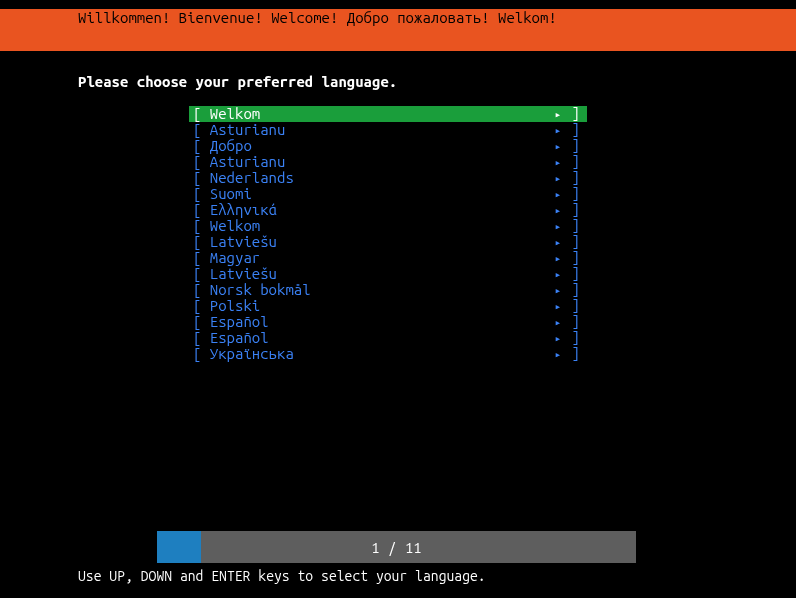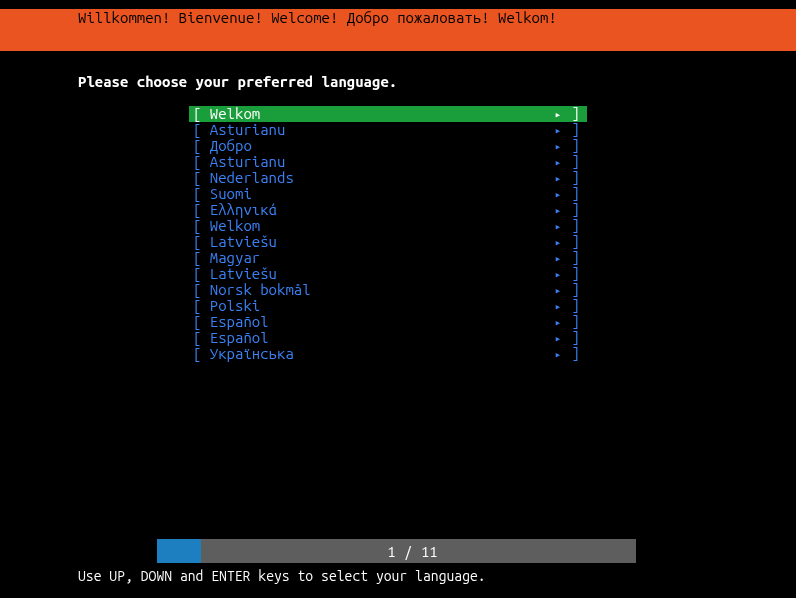--- a/index.html
+++ b/index.html
@@ -59,25 +59,24 @@
     }
     .lang-right {
       white-space: nowrap;
       letter-spacing: 1px;
     }
     .progress-area {
       position: absolute;
       bottom: 35px;
       left: 157px;
       width: 479px;
-      height: 24px;
+      height: 32px;
       background: #5e5e5e;
       display: flex;
       align-items: center;
-      padding-left: 16px;
     }
     .progress-fill {
       position: absolute;
       left: 0;
       top: 0;
       height: 100%;
       width: 44px;
       background: #1e7fc0;
     }
     .progress-text {

